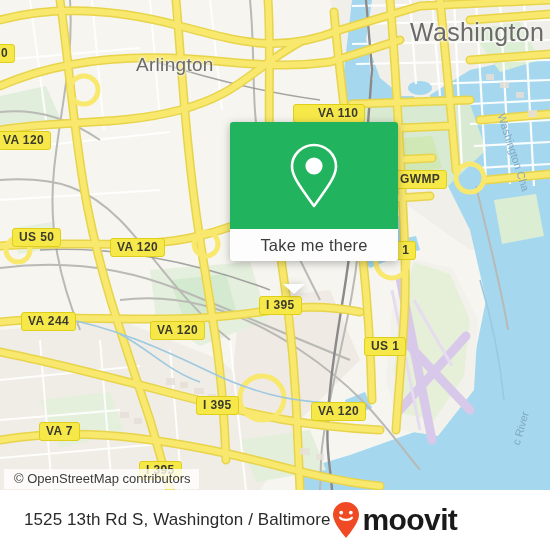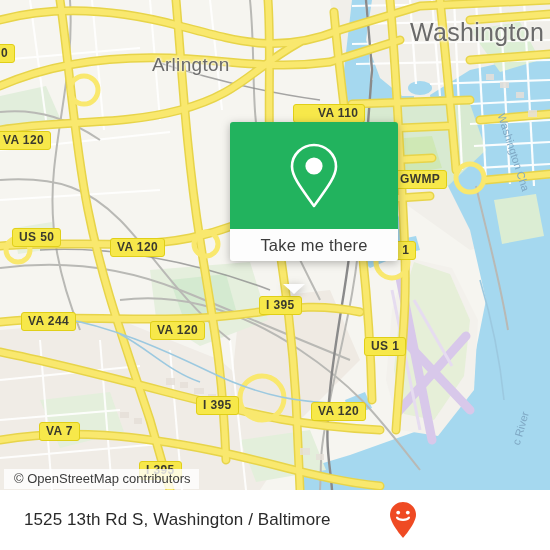--- a/index.html
+++ b/index.html
@@ -20,21 +20,21 @@
   
   .city-label{
     position:absolute;
     font-family:Liberation Sans, sans-serif;
     color:#6a6a6a;
     white-space:nowrap;
     pointer-events:none;
     text-shadow:0 0 3px #f6f5f0,0 0 3px #f6f5f0,0 0 2px #f6f5f0;
   }
   .city-washington{left:410px;top:18px;font-size:25px;letter-spacing:.3px;}
-  .city-arlington{left:152px;top:54px;font-size:19px;letter-spacing:.3px;}
+  .city-arlington{left:136px;top:54px;font-size:19px;letter-spacing:.3px;}
 
   .water-label{
     position:absolute;color:#7fa8c4;font-size:11px;white-space:nowrap;
     pointer-events:none;font-family:"Liberation Sans", sans-serif;
   }
   .wl-channel{left:507px;top:112px;transform:rotate(72deg);transform-origin:0 0;}
   .wl-potomac{left:510px;top:443px;transform:rotate(-74deg);transform-origin:0 0;}
 
   
   .shield{
@@ -341,16 +341,17 @@
 
   <div class="footer">
     <div class="footer-address">1525 13th Rd S, Washington / Baltimore</div>
     <div class="logo">
       <svg width="30" height="38" viewBox="0 0 30 38">
         <path d="M15 1 C7.8 1 2 6.7 2 13.8 C2 22.5 15 37 15 37 C15 37 28 22.5 28 13.8 C28 6.7 22.2 1 15 1 Z" fill="#ef4a23"></path>
         <circle cx="10.2" cy="11.6" r="1.9" fill="#ffffff"></circle>
         <circle cx="19.8" cy="11.6" r="1.9" fill="#ffffff"></circle>
         <path d="M9 16.6 C11 19.6 19 19.6 21 16.6" fill="none" stroke="#ffffff" stroke-width="2.1" stroke-linecap="round"></path>
       </svg>
+      <span class="logo-word">moovit</span>
     </div>
   </div>
 
 </div>
 
 </body></html>

